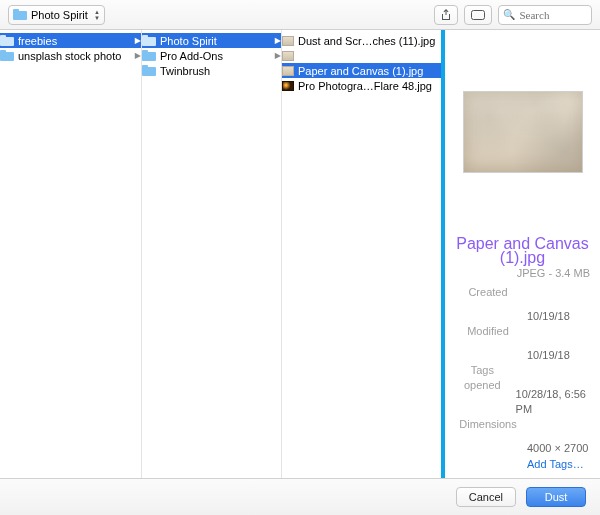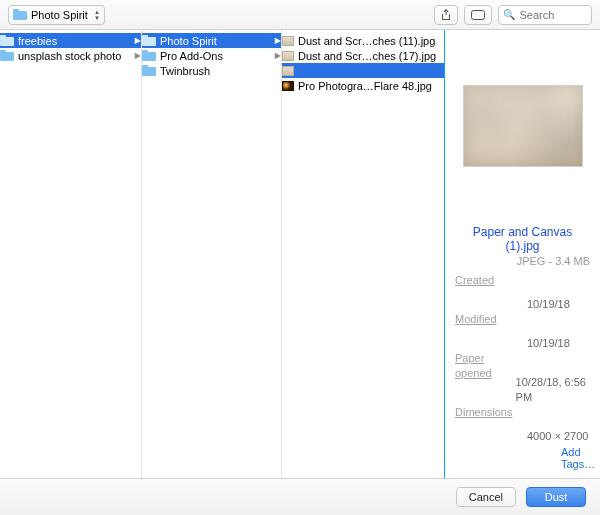--- a/index.html
+++ b/index.html
@@ -50,21 +50,21 @@
       width: 94px; height: 20px;
       border: 1px solid #c6c6c6;
       border-radius: 4px;
       background: #fff;
       display: flex; align-items: center;
       padding: 0 4px;
       gap: 4px;
     }
     .search-wrap input {
       border: none; outline: none; width: 100%;
-      font-size: 11px; color: #888; background: transparent;
+      font-size: 11px; color: #888; background: transparent; font-family: Liberation Serif, serif;
     }
     .folder-icon {
       width: 14px; height: 11px; position: relative; flex-shrink: 0;
     }
     .folder-icon::before {
       content: ""; position: absolute; left: 0; top: 2px;
       width: 14px; height: 9px;
       background: #7ec2f3; border-radius: 1px;
     }
     .folder-icon::after {
@@ -76,21 +76,21 @@
     .columns {
       flex: 1; display: flex; min-height: 0;
       font-size: 11px;
     }
     .col {
       overflow-y: auto; overflow-x: hidden;
       padding-top: 3px;
     }
     .col1 { width: 142px; border-right: 1px solid #e3e3e3; }
     .col2 { width: 140px; border-right: 1px solid #e3e3e3; }
-    .col3 { width: 163px; border-right: 1px solid #0ea5e9; }
+    .col3 { width: 163px; border-right: 4px solid #0ea5e9; }
     .col4 { flex: 1; display: flex; flex-direction: column; }
     .row {
       display: flex; align-items: center;
       height: 15px; padding: 0 0; gap: 4px;
       white-space: nowrap; overflow: hidden;
     }
     .row .label { flex: 1; overflow: hidden; text-overflow: ellipsis; }
     .chev { font-size: 8px; color: #8a8a8a; margin-left: 2px; }
     .row.sel { background: #2a72e3; color: #fff; }
     .row.sel .chev { color: #fff; }
@@ -108,26 +108,26 @@
         radial-gradient(circle at 20% 30%, rgba(0,0,0,.08), transparent 40%),
         radial-gradient(circle at 85% 75%, rgba(0,0,0,.12), transparent 45%),
         radial-gradient(circle at 60% 15%, rgba(0,0,0,.06), transparent 35%),
         linear-gradient(#e8e0d1, #d6c9b4);
       box-shadow: inset 0 0 18px rgba(60,40,10,.22);
     }
     .meta {
       padding: 6px 10px 8px 10px;
       font-size: 11px;
     }
-    .meta .filename { text-align: center; font-size: 12px; color: #1d4ed8; margin-bottom: 2px; line-height: 14px; }
+    .meta .filename { text-align: center; font-size: 16px; color: #8b5cf6; margin-bottom: 2px; line-height: 14px; }
     .meta .subtype { text-align: right; color: #9a9a9a; margin-bottom: 6px; }
     .meta .kv { display: flex; gap: 6px; color: #888; line-height: 15px; }
-    .meta .k { width: 66px; text-align: left; color:#a0a0a0;text-decoration:underline; }
+    .meta .k { width: 66px; text-align: center; color:#a0a0a0; }
     .meta .v { color: #666; margin-top: 24px; }
-    .tags { color: #1a6fe0; margin-left: 106px; margin-top: 2px; }
+    .tags { color: #1a6fe0; margin-left: 72px; margin-top: 2px; }
     .footer {
       height: 36px; border-top: 1px solid #d0d0d0;
       background: linear-gradient(#fbfbfb,#f1f1f1);
       display: flex; align-items: center; justify-content: flex-end;
       padding: 18px 14px; gap: 10px;
     }
     .btn {
       height: 20px; min-width: 60px;
       padding: 0 12px;
       border: 1px solid #c6c6c6;
@@ -207,24 +207,24 @@
       </div>
     </div>
 
     <div class="col col3">
       <div class="row">
         <span class="thumb texture"></span>
         <span class="label">Dust and Scr…ches (11).jpg</span>
       </div>
       <div class="row">
         <span class="thumb texture"></span>
-        <span class="label">Dust and Scr…ches (17).jpg</span>
       </div>
       <div class="row sel">
         <span class="thumb texture"></span>
+        <span class="label">Paper and Canvas (1).jpg</span>
       </div>
       <div class="row">
         <span class="thumb flare"></span>
         <span class="label">Pro Photogra…Flare 48.jpg</span>
       </div>
     </div>
 
     <div class="col col4">
       <div class="preview-area">
         <div class="preview-img"></div>
@@ -236,21 +236,21 @@
         <div class="subtype">JPEG - 3.4 MB</div>
         <div class="kv">
             <span class="k">Created</span>
             <span class="v">10/19/18</span>
           </div>
         <div class="kv">
             <span class="k">Modified</span>
             <span class="v">10/19/18</span>
           </div>
         <div class="kv">
-            <span class="k">Paper opened</span>
+            <span class="k">Tags opened</span>
             <span class="v">10/28/18, 6:56 PM</span>
           </div>
         <div class="kv">
             <span class="k">Dimensions</span>
             <span class="v">4000 × 2700</span>
           </div>
         <div class="tags">Add Tags…</div>
       </div>
     </div>
 

